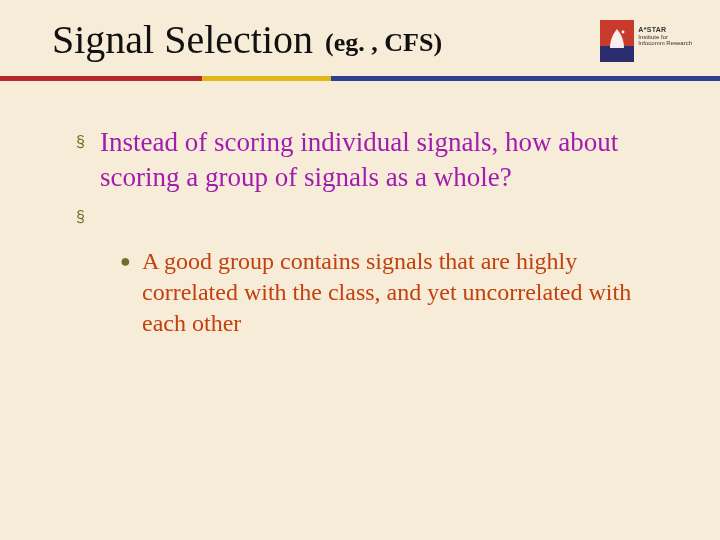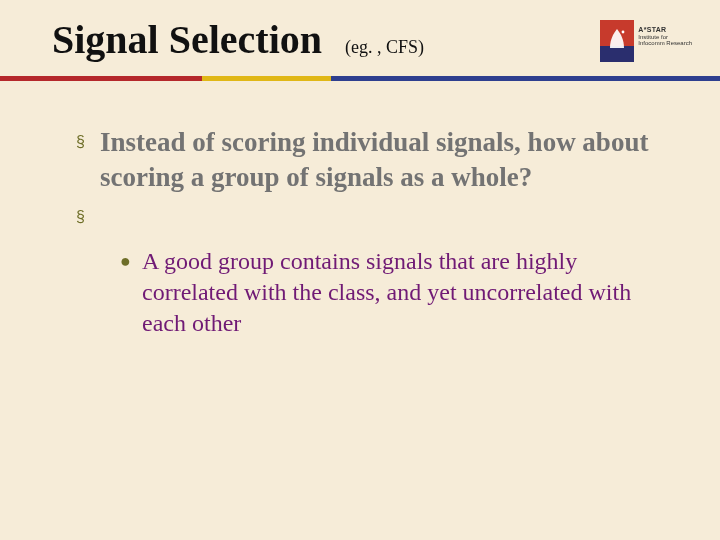--- a/index.html
+++ b/index.html
@@ -16,29 +16,29 @@
     position: relative;
     padding: 18px 0 0 0;
   }
   .title-row {
     display: flex;
     align-items: flex-start;
     padding: 0 28px 0 52px;
   }
   .title-main {
     font-size: 40px;
-    font-weight: 700;
+    font-weight: 400;
     color: #111;
     line-height: 1.1;
   }
   .title-sub {
-    font-size: 18px;
-    font-weight: 400;
+    font-size: 26px;
+    font-weight: 700;
     color: #111;
-    margin-left: 23px;
+    margin-left: 12px;
     align-self: flex-end;
     padding-bottom: 4px;
   }
   .logo-wrap {
     margin-left: auto;
     display: flex;
     align-items: flex-start;
     gap: 4px;
     padding-top: 2px;
   }
@@ -87,43 +87,42 @@
     width: 14px;
     font-size: 16px;
     line-height: 34px;
     color: #6e6e28;
     font-family: Arial, sans-serif;
     margin-right: 10px;
   }
   .bul1 .text {
     font-size: 27px;
     line-height: 1.28;
-    color: #737373;
-    font-weight: bold;
+    color: #a21caf;
   }
   .sub-list {
     padding-left: 44px;
     padding-top: 6px;
   }
   .bul2 {
     display: flex;
     align-items: flex-start;
   }
   .bul2 .marker {
     flex: 0 0 auto;
     width: 12px;
     font-size: 18px;
     line-height: 30px;
     color: #6e6e28;
     margin-right: 10px;
   }
   .bul2 .text {
     font-size: 24px;
     line-height: 1.28;
-    color: #701a75;
+    color: #c2410c;
   }
 </style>
 </head>
 <body>
 
 <div class="slide">
 
   <div class="title-row">
     <span class="title-main">Signal Selection</span>
     <span class="title-sub">(eg. , CFS)</span>

